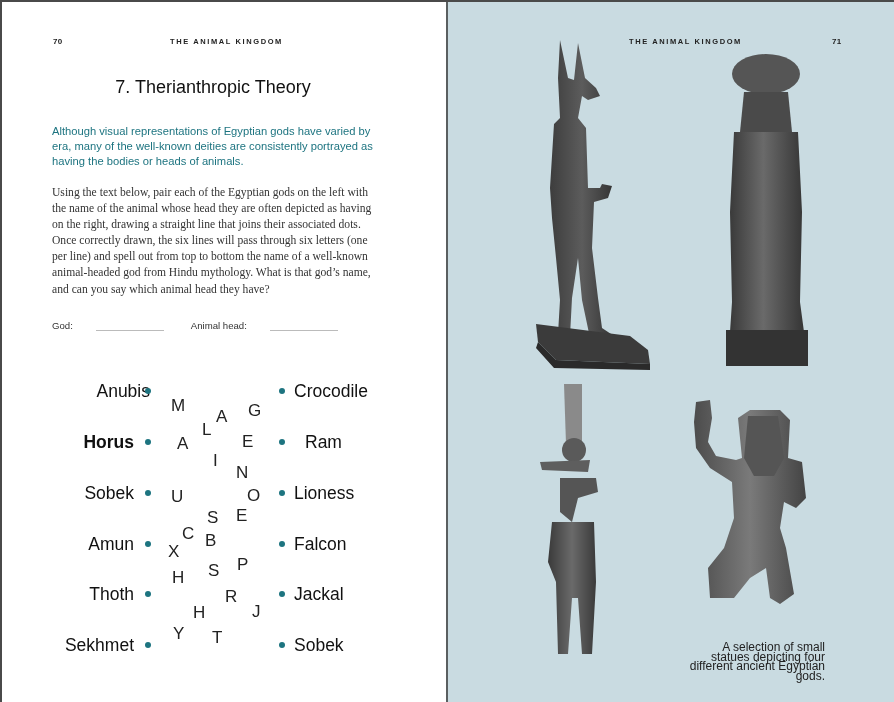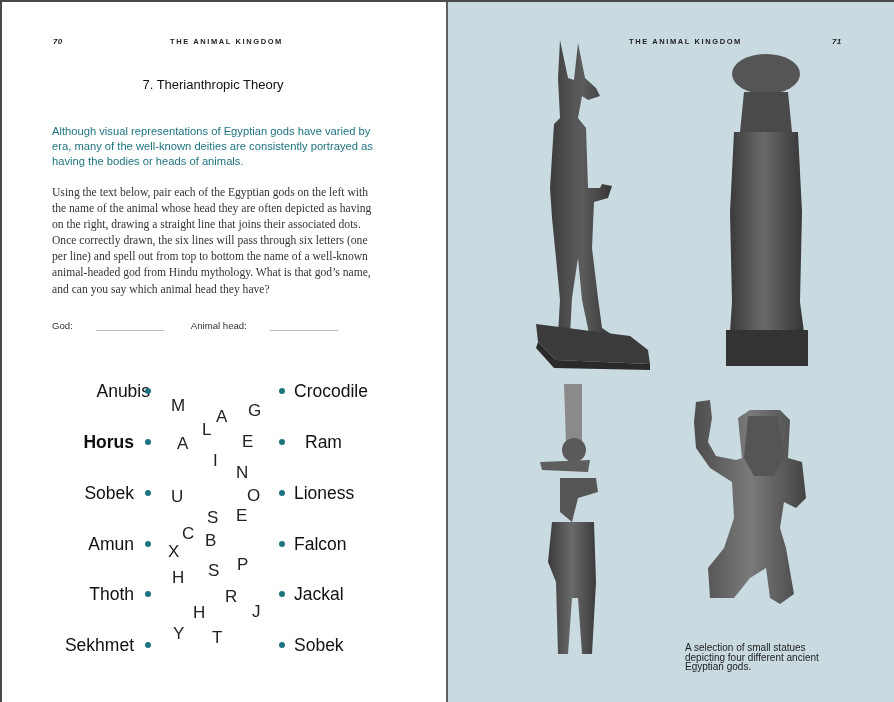--- a/index.html
+++ b/index.html
@@ -2,32 +2,32 @@
 <html><head>
 <meta charset="utf-8">
 <style>
   html, body { margin: 0; padding: 0; }
   body { width: 894px; height: 702px; position: relative; overflow: hidden; background: #ffffff; font-family: "Liberation Sans", sans-serif; }
   .frame-top { position: absolute; left: 0; top: 0; width: 894px; height: 2px; background: #4a4a4a; z-index: 5; }
   .frame-left { position: absolute; left: 0; top: 0; width: 2px; height: 702px; background: #4a4a4a; z-index: 5; }
   .page-left { position: absolute; left: 2px; top: 2px; width: 445px; height: 700px; background: #ffffff; }
   .gutter { position: absolute; left: 446px; top: 0; width: 2px; height: 702px; background: #5a5f60; z-index: 4; }
   .page-right { position: absolute; left: 448px; top: 2px; width: 446px; height: 700px; background: #c9dbe1; }
-  .folio { position: absolute; top: 37px; font-size: 8px; font-weight: bold; color: #222; letter-spacing: 0.3px; font-style: italic; }
+  .folio { position: absolute; top: 37px; font-size: 8px; font-weight: bold; color: #222; letter-spacing: 0.3px; }
   .running-head { position: absolute; top: 37px; font-size: 7.5px; font-weight: bold; letter-spacing: 1.6px; color: #222; }
-  .title { position: absolute; top: 77px; left: 0; width: 426px; text-align: center; font-size: 13px; color: #111; }
+  .title { position: absolute; top: 77px; left: 0; width: 426px; text-align: center; font-size: 18px; color: #111; }
   .intro { position: absolute; left: 52px; top: 124px; width: 330px; font-size: 11.2px; line-height: 15px; color: #1d7480; }
   .body-text { position: absolute; left: 52px; top: 185px; width: 330px; font-family: "Liberation Serif", serif; font-size: 11.6px; line-height: 16.1px; color: #333; }
   .answer-row { position: absolute; left: 52px; top: 320px; font-size: 9.6px; color: #333; display: flex; align-items: flex-end; gap: 19px; }
   .blank { display: inline-block; width: 68px; border-bottom: 1px solid #bbb; height: 10px; margin: 0 8px 0 4px; }
   .god-label { position: absolute; width: 130px; text-align: right; font-size: 17.5px; color: #111; }
   .animal-label { position: absolute; left: 294px; font-size: 17.5px; color: #111; }
   .dot { position: absolute; width: 6px; height: 6px; border-radius: 50%; background: #1d7480; }
   .letter { position: absolute; font-size: 17px; color: #222; line-height: 1; }
-  .caption { position: absolute; left: 685px; top: 643px; width: 140px; font-size: 10px; line-height: 9.5px; color: #222; }
+  .caption { position: absolute; left: 685px; top: 643px; width: 140px; font-size: 12px; line-height: 9.5px; color: #222; text-align: right; }
   .statue { position: absolute; }
 </style>
 </head>
 <body>
 
 <div class="frame-top"></div>
 <div class="frame-left"></div>
 
 <div class="page-left"></div>
 <span class="folio" style="left:53px;">70</span>

